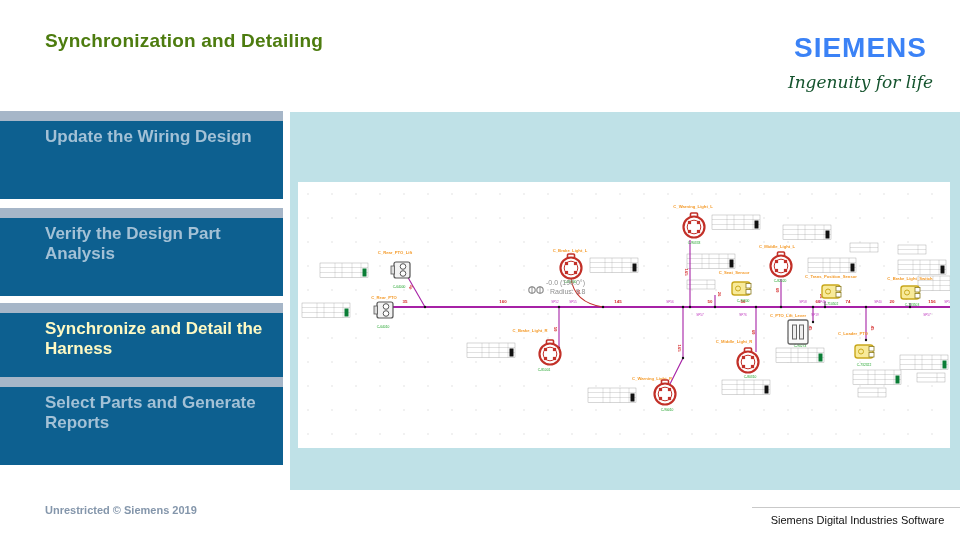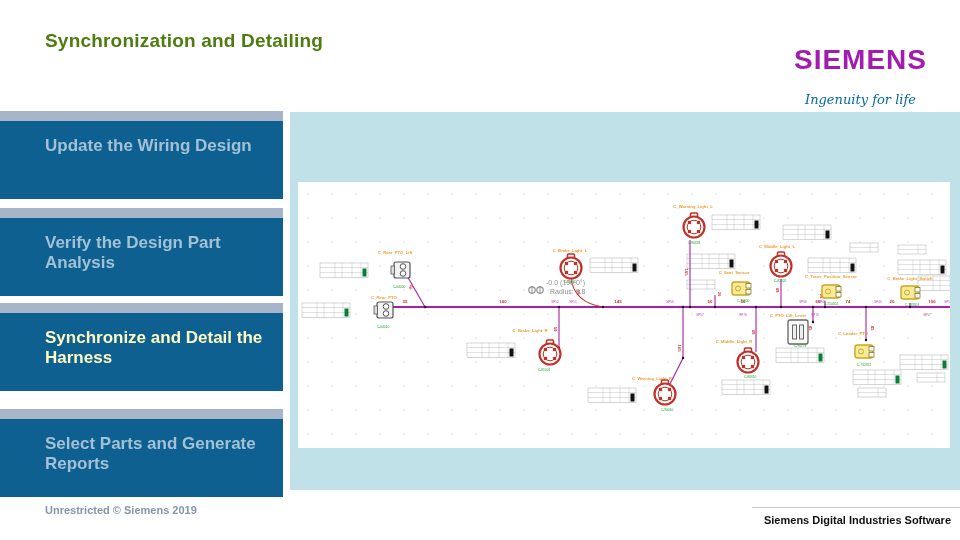--- a/index.html
+++ b/index.html
@@ -1,38 +1,38 @@
 <!DOCTYPE html>
 <html><head>
 <meta charset="utf-8">
 <style>
   html,body{margin:0;padding:0;background:#ffffff;font-family:"Liberation Sans",sans-serif;}
   #slide{position:relative;width:960px;height:540px;background:#ffffff;overflow:hidden;}
 
   
   .title{position:absolute;left:45px;top:30px;font-size:19px;font-weight:bold;color:#4d7c0f;letter-spacing:.2px;}
   .logo{position:absolute;left:768px;top:34px;width:185px;text-align:center;}
-  .logo .word{font-size:28px;font-weight:bold;color:#a21caf;letter-spacing:1px;line-height:1;margin-top:12px;}
-  .logo .tag{font-size:13px;font-style:italic;color:#0369a1;font-family:"DejaVu Serif",serif;margin-top:18px;}
+  .logo .word{font-size:28px;font-weight:bold;color:#3b82f6;letter-spacing:1px;line-height:1;}
+  .logo .tag{font-size:17px;font-style:italic;color:#14532d;font-family:"DejaVu Serif",serif;margin-top:10px;}
 
   
   .side-item{position:absolute;left:0;width:283px;}
   .side-item .strip{height:10px;background:#a6b6c8;}
   .side-item .box{height:78px;background:#0d6090;color:#a3c1d6;font-size:17px;font-weight:bold;
-                  line-height:1.2;padding:15px 10px 0 45px;box-sizing:border-box;}
+                  line-height:1.2;padding:6px 10px 0 45px;box-sizing:border-box;}
   .side-item.active .box{color:#fef9c3;}
 
   
   .panel{position:absolute;left:290px;top:112px;width:670px;height:378px;background:#bfe1e7;}
   .canvas{position:absolute;left:8px;top:70px;width:652px;height:266px;background:#ffffff;overflow:hidden;}
 
   
   .foot-left{position:absolute;left:45px;top:504px;font-size:11px;font-weight:bold;color:#8496ab;text-align:right;}
   .foot-rule{position:absolute;left:752px;top:507px;width:208px;height:1px;background:#c9c9c9;}
-  .foot-right{position:absolute;left:760px;top:514px;width:195px;font-size:11px;color:#111;text-align:center;font-weight:bold;}
+  .foot-right{position:absolute;left:760px;top:514px;width:195px;font-size:11px;color:#111;text-align:center;}
 </style>
 </head>
 <body>
 
 <div id="slide">
 
   <div class="title">Synchronization and Detailing</div>
 
   <div class="logo">
     <div class="word">SIEMENS</div>
@@ -44,21 +44,21 @@
     <div class="box">Update the Wiring Design</div>
   </div>
   <div class="side-item" style="top:208px">
     <div class="strip"></div>
     <div class="box">Verify the Design Part Analysis</div>
   </div>
   <div class="side-item active" style="top:303px">
     <div class="strip"></div>
     <div class="box">Synchronize and Detail the Harness</div>
   </div>
-  <div class="side-item" style="top:409px">
+  <div class="side-item" style="top:377px">
     <div class="strip"></div>
     <div class="box">Select Parts and Generate Reports</div>
   </div>
 
   <div class="panel">
     <div class="canvas">
       <svg id="diag" width="652" height="266" viewBox="0 0 652 266" xmlns="http://www.w3.org/2000/svg">
           <circle cx="10" cy="12" r="0.7" fill="#d9d9d9"></circle>
           <circle cx="10" cy="36" r="0.7" fill="#d9d9d9"></circle>
           <circle cx="10" cy="60" r="0.7" fill="#d9d9d9"></circle>

